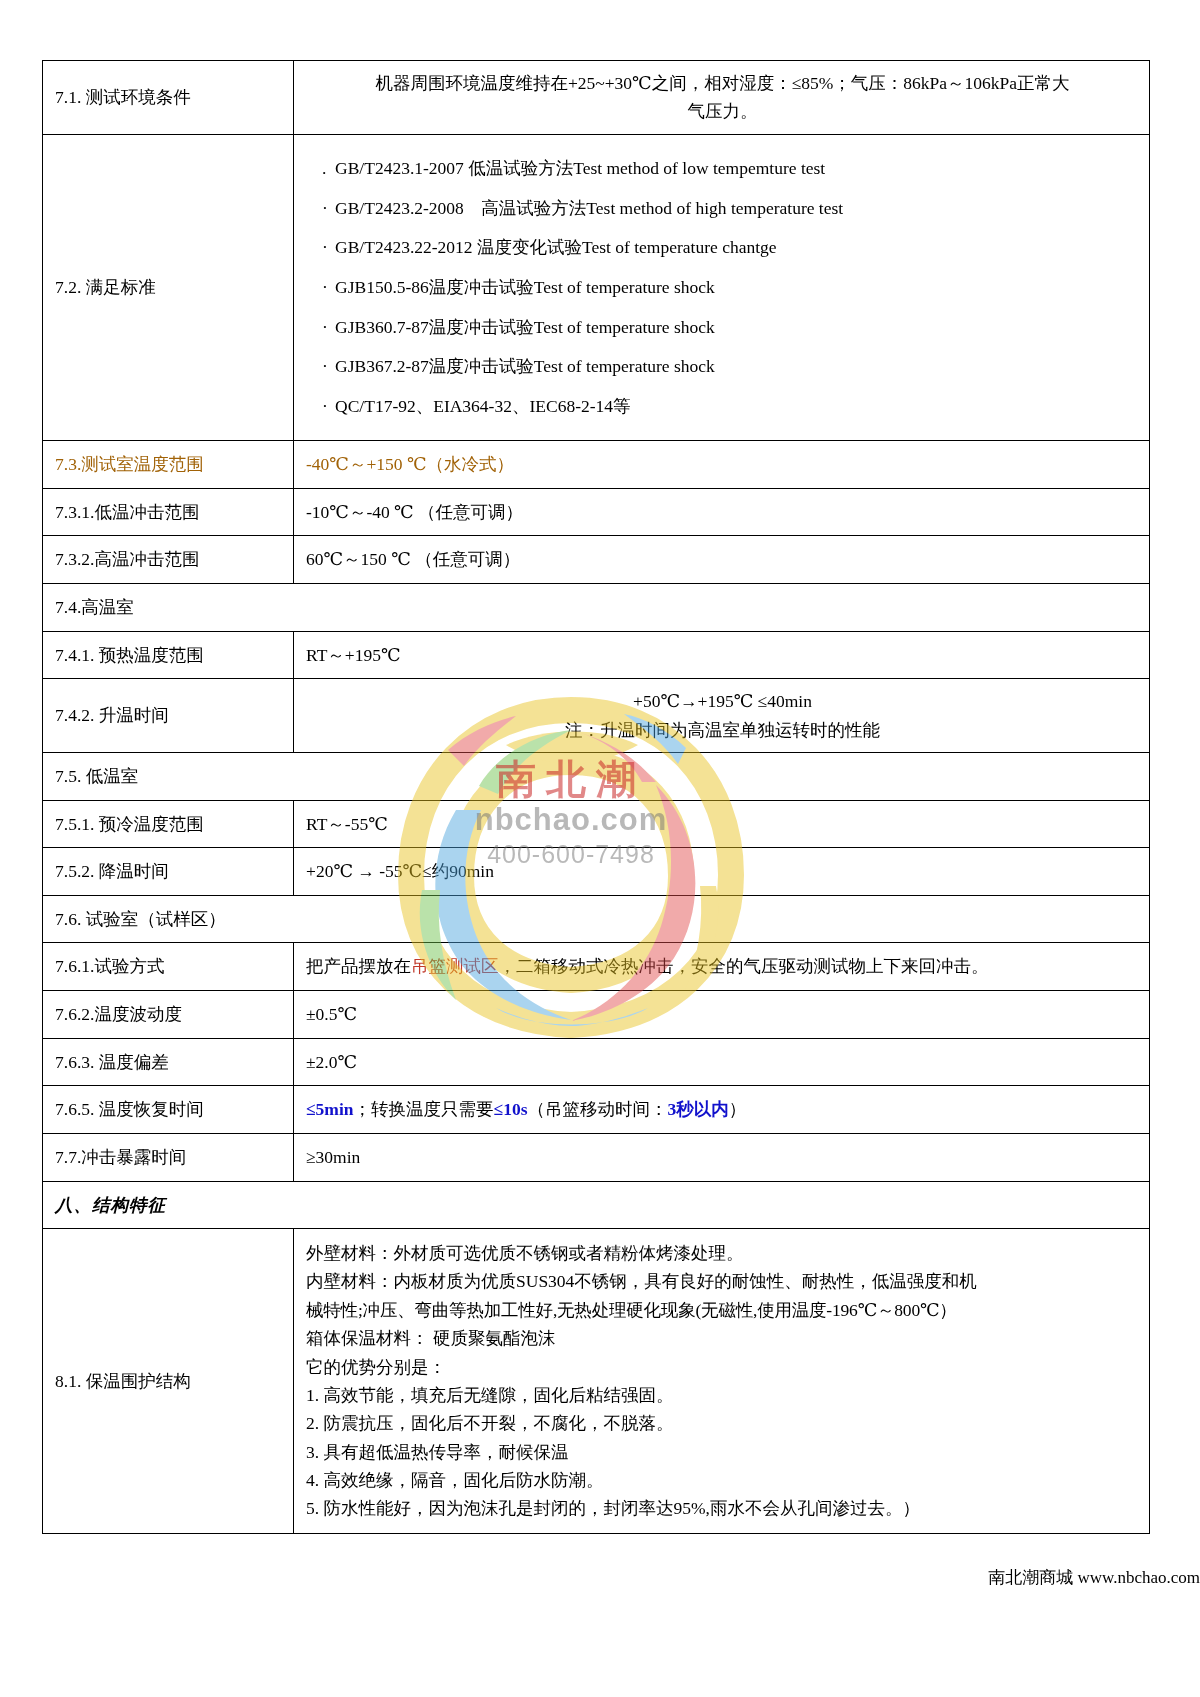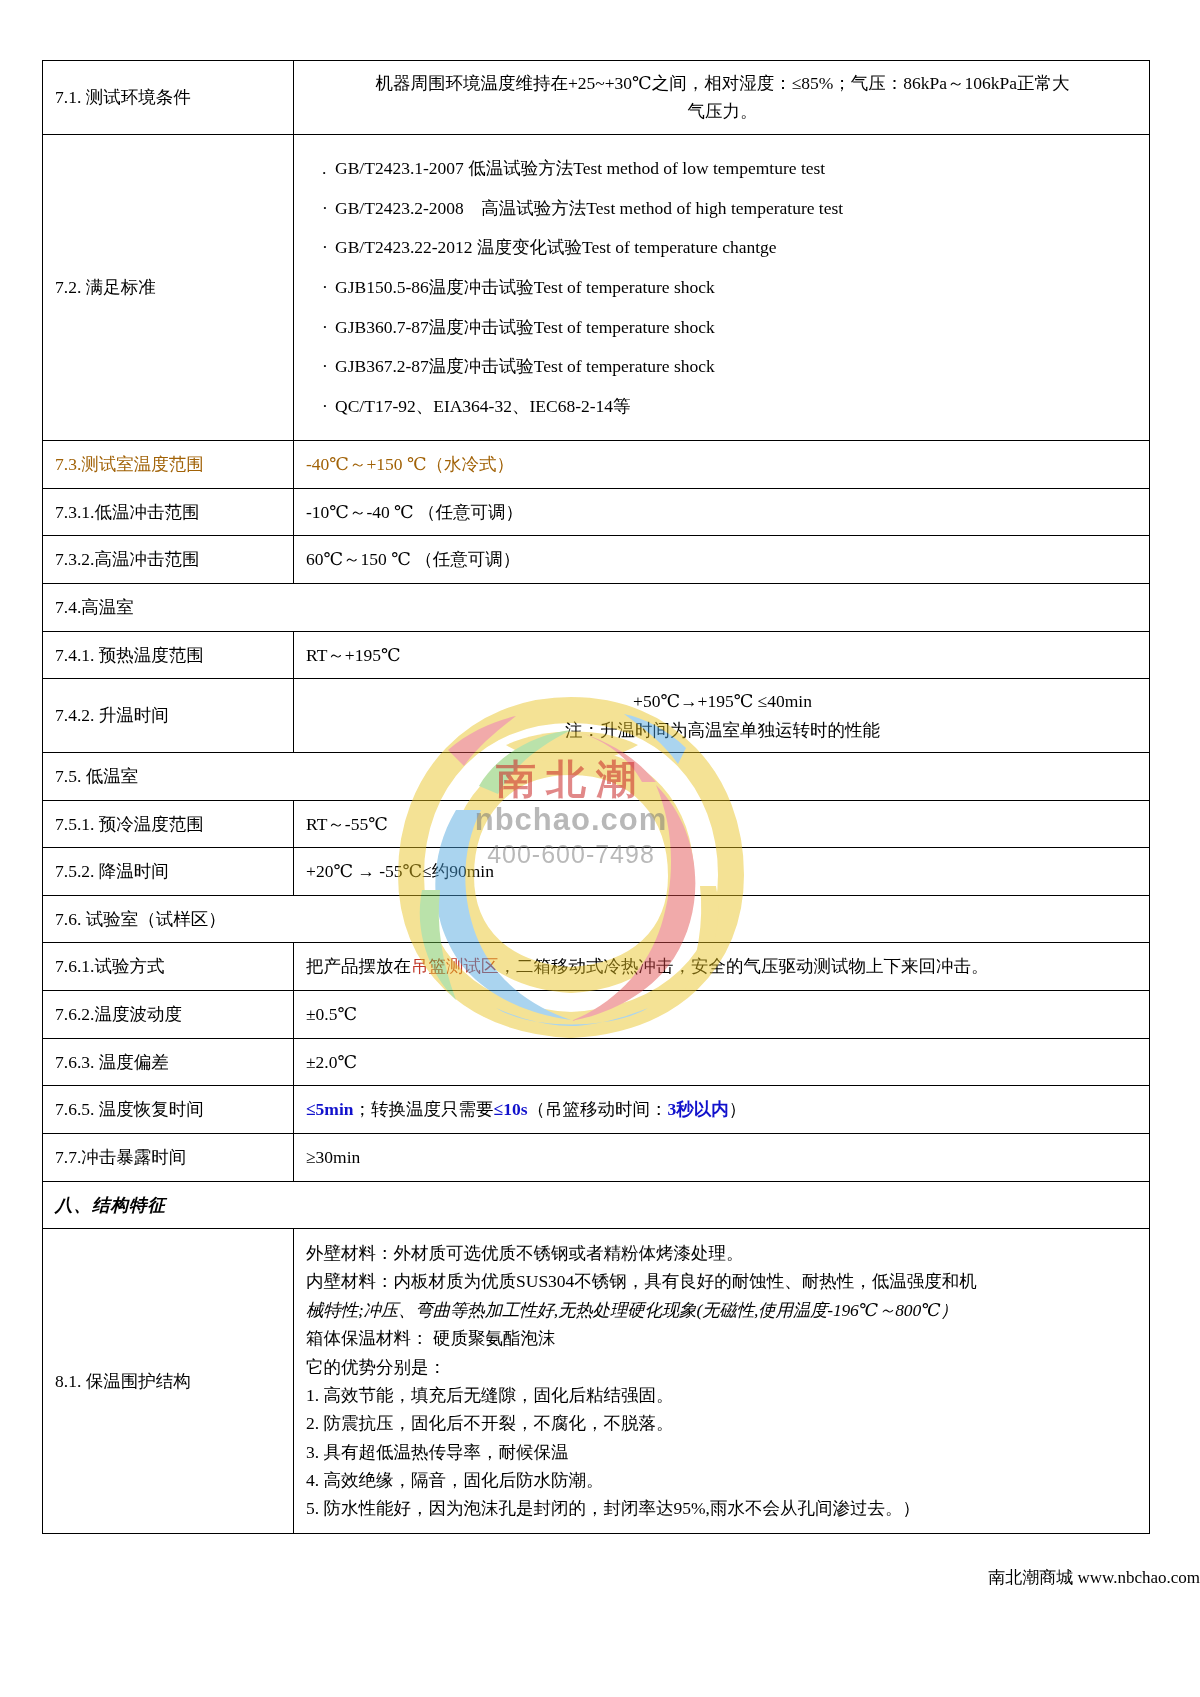--- a/index.html
+++ b/index.html
@@ -92,21 +92,21 @@
     white-space:nowrap;
   }
   .std-list li .bullet{display:inline-block;width:13px;}
   .para{margin:0;padding:2px 0;}
   .para-line{
     display:block;
     font-size:17.5px;
     line-height:1.62;
     white-space:nowrap;
   }
-  .para-line.tight{letter-spacing:-0.2px;font-style:italic;}
+  .para-line.tight{letter-spacing:-0.2px;}
   .num-line{display:block;font-size:17.5px;line-height:1.62;}
   .cell-ml{line-height:1.72;text-align:center;}
   
   .footer{
     position:absolute;
     left:0;top:1566px;
     width:1200px;
     text-align:right;
     font-size:17px;
     font-family:"Liberation Serif","DejaVu Serif",serif;

